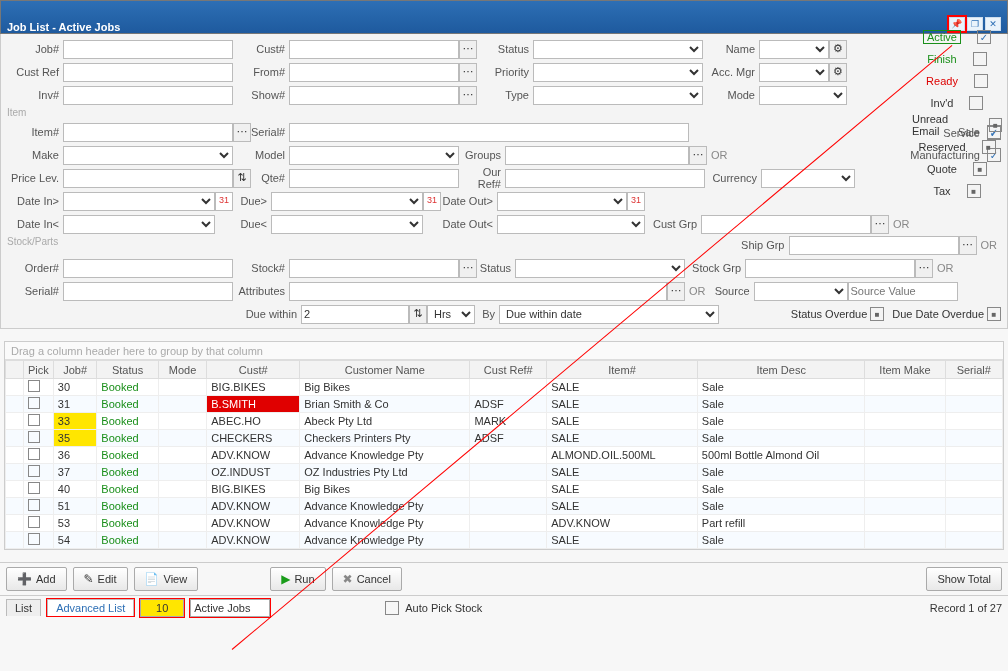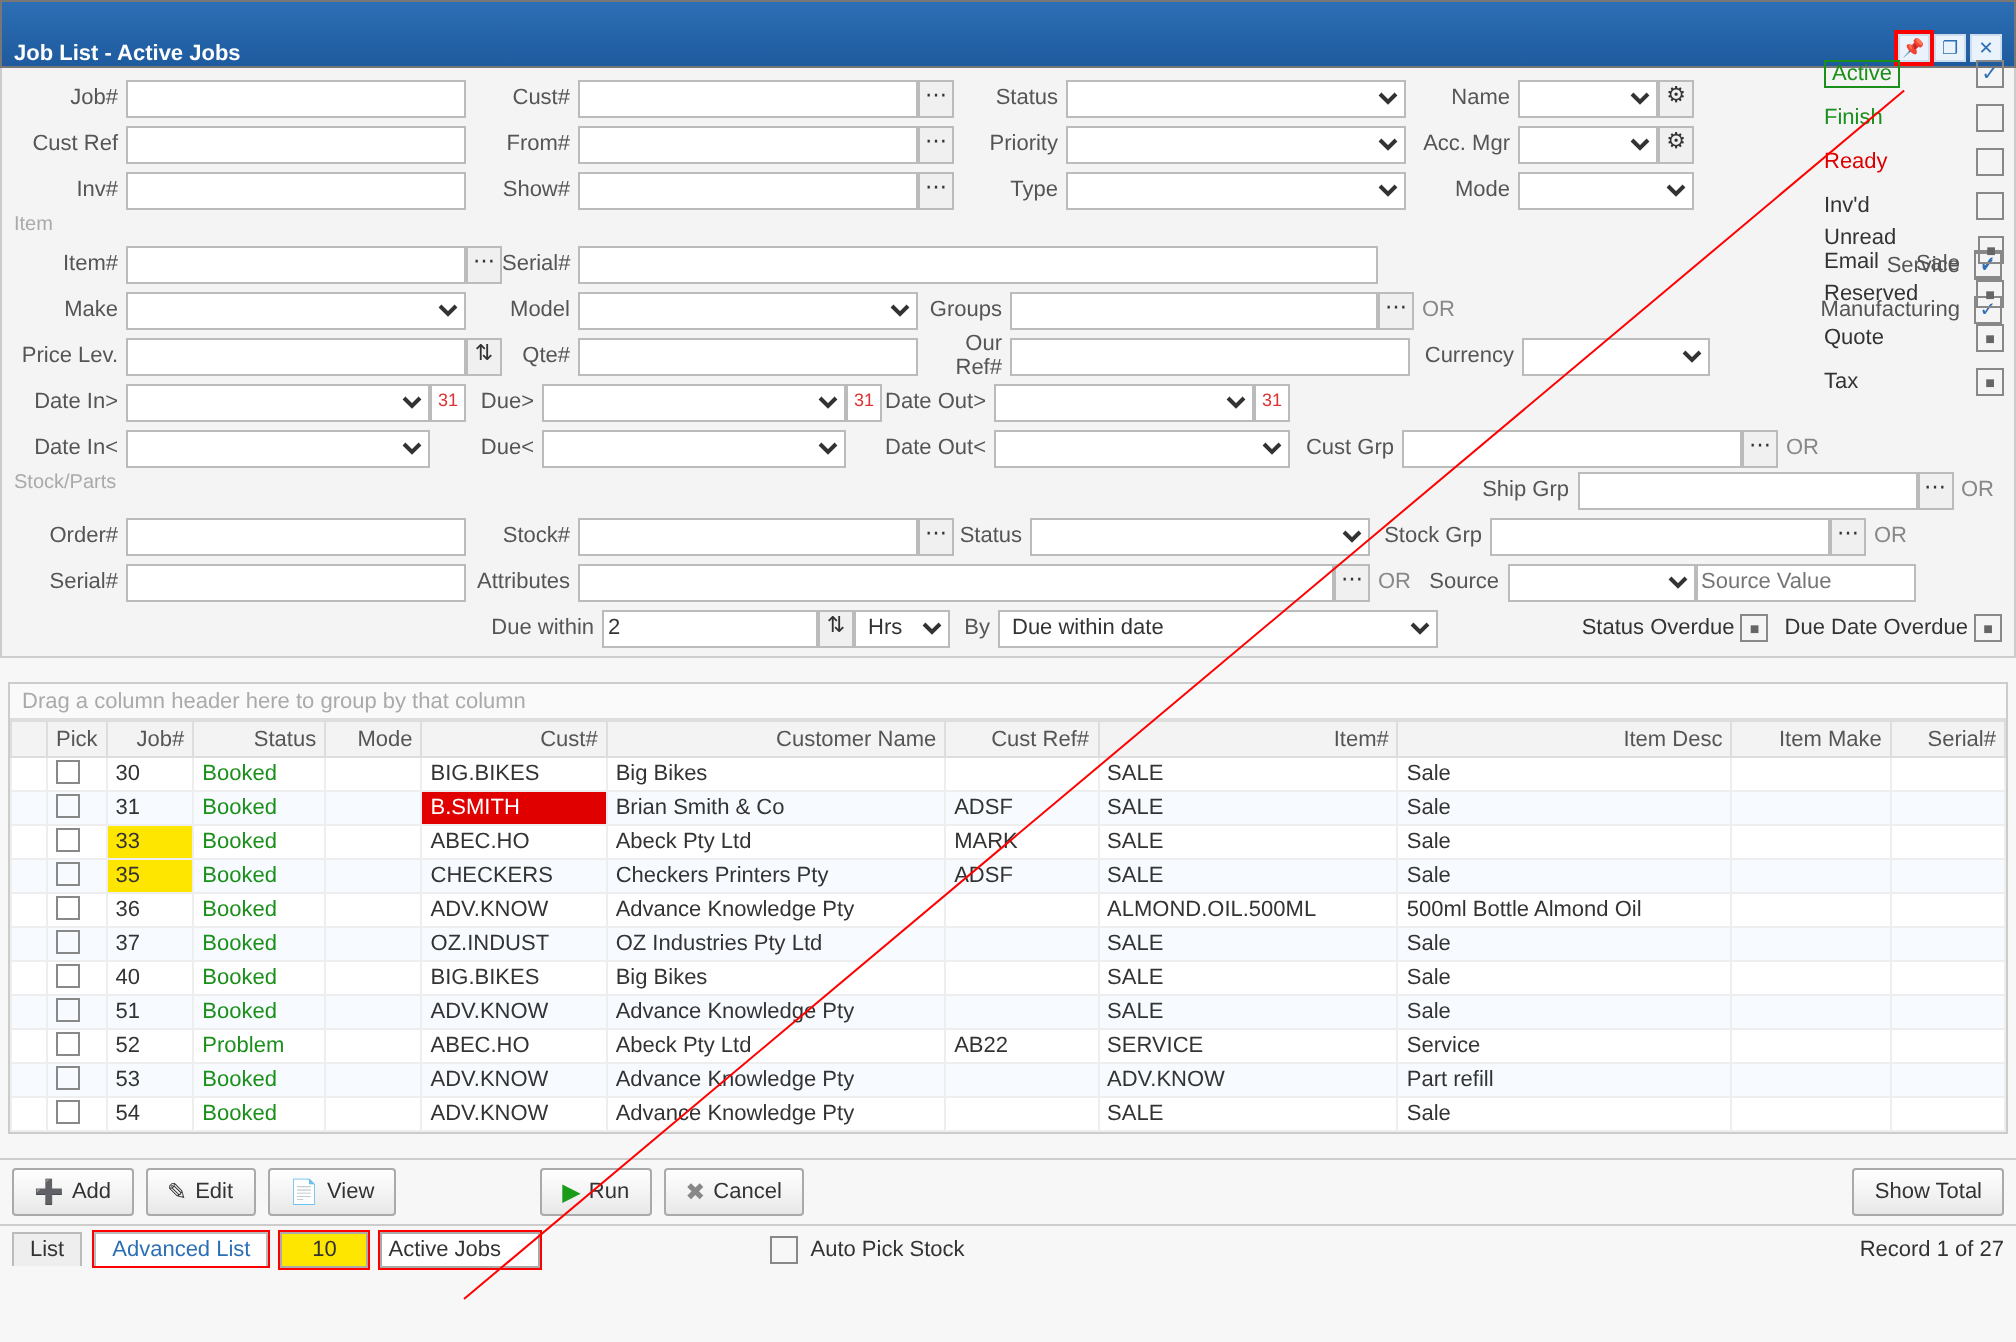--- a/index.html
+++ b/index.html
@@ -16,42 +16,42 @@
 .sel{width:170px}
 .ellbtn{width:18px;height:19px;border:1px solid #bbb;background:#f0f0f0;text-align:center;line-height:15px;cursor:pointer}
 .chip{width:56px;text-align:right;padding-right:4px;color:#555}
 .ck{width:14px;height:14px;border:1px solid #888;margin-left:3px;display:inline-flex;align-items:center;justify-content:center;font-size:10px}
 .ck.on::before{content:"✓";color:#2d6fb5}
 .ck.sq::before{content:"■";color:#666;font-size:8px}
 .sectlbl{color:#aaa;font-size:10px;height:14px}
 .grid{border:1px solid #ccc;margin:12px 4px;background:#fff}
 .gbar{height:18px;line-height:18px;color:#aaa;padding-left:6px;border-bottom:1px solid #ddd;background:#fafafa}
 table{border-collapse:collapse;width:100%}
-th{background:#f3f3f3;border:1px solid #ddd;height:18px;text-align:right;padding:0 4px;font-weight:normal;color:#555}
+th{background:#f3f3f3;border:1px solid #ddd;height:18px;text-align:center;padding:0 4px;font-weight:normal;color:#555}
 td{border:1px solid #eee;height:17px;padding:0 4px}
 tr:nth-child(even) td{background:#f7fbff}
 .pickcell{width:18px}
 .pickbox{width:12px;height:12px;border:1px solid #888;display:inline-block}
 .booked{color:#1a8f1a}
 .hl-yellow{background:#ffe600!important}
 .hl-red{background:#e00000!important;color:#fff}
 .bbtns{display:flex;gap:6px;padding:4px 6px;align-items:center;border-top:1px solid #ccc}
 .btn{height:24px;border:1px solid #aaa;background:linear-gradient(#fff,#e8e8e8);padding:0 10px;display:inline-flex;align-items:center;gap:4px;cursor:pointer;border-radius:2px}
 .btn .ic{font-size:12px}
 .runic{color:#1a9c1a}
 .cancelic{color:#888}
 .tabstrip{display:flex;align-items:center;gap:6px;padding:0 6px;height:24px;border-top:1px solid #ccc}
 .tab{padding:2px 8px;border:1px solid #bbb;border-bottom:none;background:#eee}
 .tab.active{background:#fff;color:#2d6fb5;outline:1px solid red}
 .spinbox{width:44px;height:18px;border:1px solid #aaa;background:#ffe600;text-align:center;outline:1px solid red}
 .listnamebox{width:80px;height:18px;border:1px solid #aaa;background:#fff;padding:0 3px;outline:1px solid red}
 .recinfo{margin-left:auto}
 .redline{position:absolute;border-top:1px solid red;transform-origin:left center;pointer-events:none}
 .rightflags{position:absolute;right:6px;top:26px;width:90px}
-.rfrow{display:flex;justify-content:space-between;align-items:center;height:22px;gap:13px}
+.rfrow{display:flex;justify-content:center;align-items:center;height:22px;gap:13px}
 .rf-active{border:1px solid #1a8f1a;color:#1a8f1a;padding:0 3px}
 .rf-finish{color:#1a8f1a}
 .rf-ready{color:#d00}
 select,input{font-size:11px}
 .calbtn{width:18px;height:19px;border:1px solid #bbb;background:#fff;font-size:9px;text-align:center;color:#d33;line-height:15px;cursor:pointer}
 </style>
 </head>
 <body>
 
 <div class="titlebar" data-name="title-bar">
@@ -386,34 +386,20 @@
           <td>Advance Knowledge Pty</td>
           <td></td>
           <td>SALE</td>
           <td>Sale</td>
           <td></td>
           <td></td>
         </tr>
         <tr data-name="table-row">
           <td class="pickcell"></td>
           <td class="pickcell"><span class="pickbox" data-name="pick-checkbox"></span></td>
-          <td>52</td>
-          <td class="booked" style="color: rgb(26, 143, 26);">Problem</td>
-          <td></td>
-          <td>ABEC.HO</td>
-          <td>Abeck Pty Ltd</td>
-          <td>AB22</td>
-          <td>SERVICE</td>
-          <td>Service</td>
-          <td></td>
-          <td></td>
-        </tr>
-        <tr data-name="table-row">
-          <td class="pickcell"></td>
-          <td class="pickcell"><span class="pickbox" data-name="pick-checkbox"></span></td>
           <td>53</td>
           <td class="booked">Booked</td>
           <td></td>
           <td>ADV.KNOW</td>
           <td>Advance Knowledge Pty</td>
           <td></td>
           <td>ADV.KNOW</td>
           <td>Part refill</td>
           <td></td>
           <td></td>

